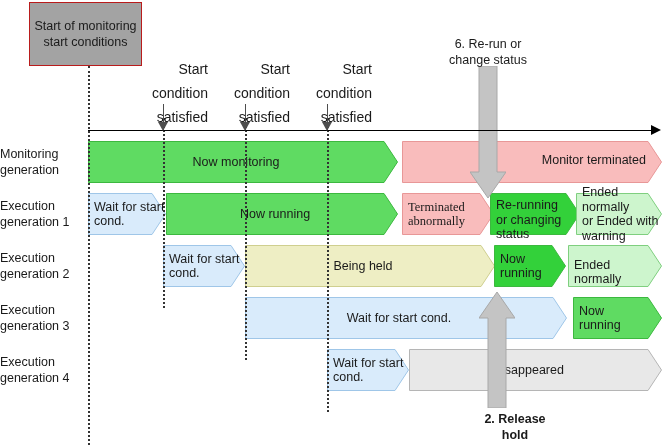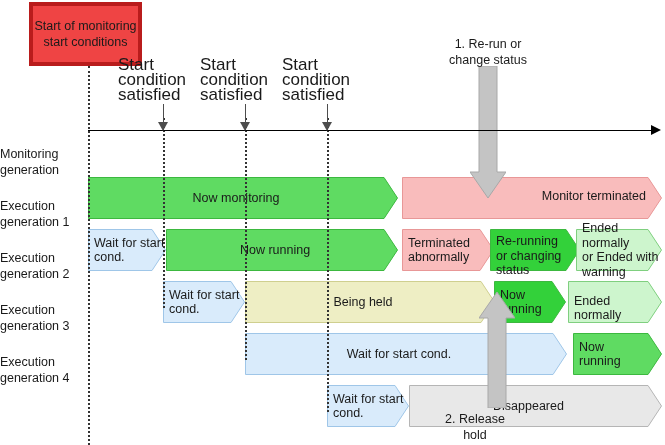--- a/index.html
+++ b/index.html
@@ -19,35 +19,35 @@
     background: #ffffff;
   }
 
   
   .abs { position: absolute; }
 
   
   #start-box {
     left: 29px; top: 2px;
     width: 113px; height: 64px;
-    border: 4px solid #b91c1c;
-    background: #ef4444;
+    border: 1px solid #b91c1c;
+    background: #a3a3a3;
     display: flex; align-items: center; justify-content: center;
     text-align: center;
     font-size: 12.5px;
     line-height: 16px;
     box-sizing: border-box;
     z-index: 6;
   }
 
   
   .cond-label {
-    text-align: left;
-    font-size: 17px;
-    line-height: 15px;
+    text-align: right;
+    font-size: 14px;
+    line-height: 24px;
     width: 90px;
     z-index: 6;
   }
   
   .action-label {
     text-align: center;
     font-size: 12.5px;
     line-height: 16px;
     width: 150px;
     z-index: 6;
@@ -102,21 +102,20 @@
   }
 
   
   .grey-arrow { z-index: 3; }
   .grey-arrow svg { display: block; }
 
   
   .bar {
     z-index: 2;
     box-sizing: border-box;
-    margin-top: 36px;
   }
   .bar .bar-svg { position: absolute; left: 0; top: 0; }
   .bar .bar-text {
     position: absolute;
     left: 0; top: 0;
     width: 100%; height: 100%;
     display: flex;
     align-items: center;
     font-size: 12.5px;
     line-height: 14.5px;
@@ -169,23 +168,23 @@
 satisfied</div>
       <div class="abs cond-label" style="left: 200px; top: 57px; white-space: pre-line;">Start
 condition
 satisfied</div>
       <div class="abs cond-label" style="left: 282px; top: 57px; white-space: pre-line;">Start
 condition
 satisfied</div>
     </div>
 
   <div id="action-layer">
-      <div class="abs action-label" style="left: 413px; top: 36px; white-space: pre-line;">1. Re-run or
+      <div class="abs action-label" style="left: 413px; top: 36px; white-space: pre-line;">6. Re-run or
 change status</div>
-      <div class="abs action-label" style="left: 400px; top: 411px; white-space: pre-line;">2. Release
+      <div class="abs action-label" style="left: 440px; top: 411px; white-space: pre-line; font-weight: bold;">2. Release
 hold</div>
     </div>
 
   <div id="rowlabel-layer">
       <div class="abs row-label" style="top: 146px; white-space: pre-line;">Monitoring
 generation</div>
       <div class="abs row-label" style="top: 198px; white-space: pre-line;">Execution
 generation 1</div>
       <div class="abs row-label" style="top: 250px; white-space: pre-line;">Execution
 generation 2</div>
@@ -214,21 +213,21 @@
         </svg>
         <div class="bar-text">Wait for start
 cond.</div>
       </div>
       <div class="abs bar txt-center" style="left: 166px; top: 193px; width: 232px; height: 42px;">
         <svg class="bar-svg" width="232" height="42" viewBox="0 0 232 42">
           <polygon points="0.5,0.5 218,0.5 231.5,21 218,41.5 0.5,41.5" fill="#5fdb62" stroke="#3cb83f" stroke-width="1"></polygon>
         </svg>
         <div class="bar-text" style="padding-right: 14px;">Now running</div>
       </div>
-      <div class="abs bar txt-left" style="left: 402px; top: 193px; width: 92px; height: 42px;">
+      <div class="abs bar txt-left" style="left: 402px; top: 193px; width: 92px; height: 42px; font-family: Liberation Serif, serif;">
         <svg class="bar-svg" width="92" height="42" viewBox="0 0 92 42">
           <polygon points="0.5,0.5 78,0.5 91.5,21 78,41.5 0.5,41.5" fill="#f9bcbc" stroke="#e89797" stroke-width="1"></polygon>
         </svg>
         <div class="bar-text">Terminated
 abnormally</div>
       </div>
       <div class="abs bar txt-left" style="left: 490px; top: 193px; width: 90px; height: 54px;">
         <svg class="bar-svg" width="90" height="42" viewBox="0 0 90 42">
           <polygon points="0.5,0.5 76,0.5 89.5,21 76,41.5 0.5,41.5" fill="#33d13a" stroke="#3cb83f" stroke-width="1"></polygon>
         </svg>

